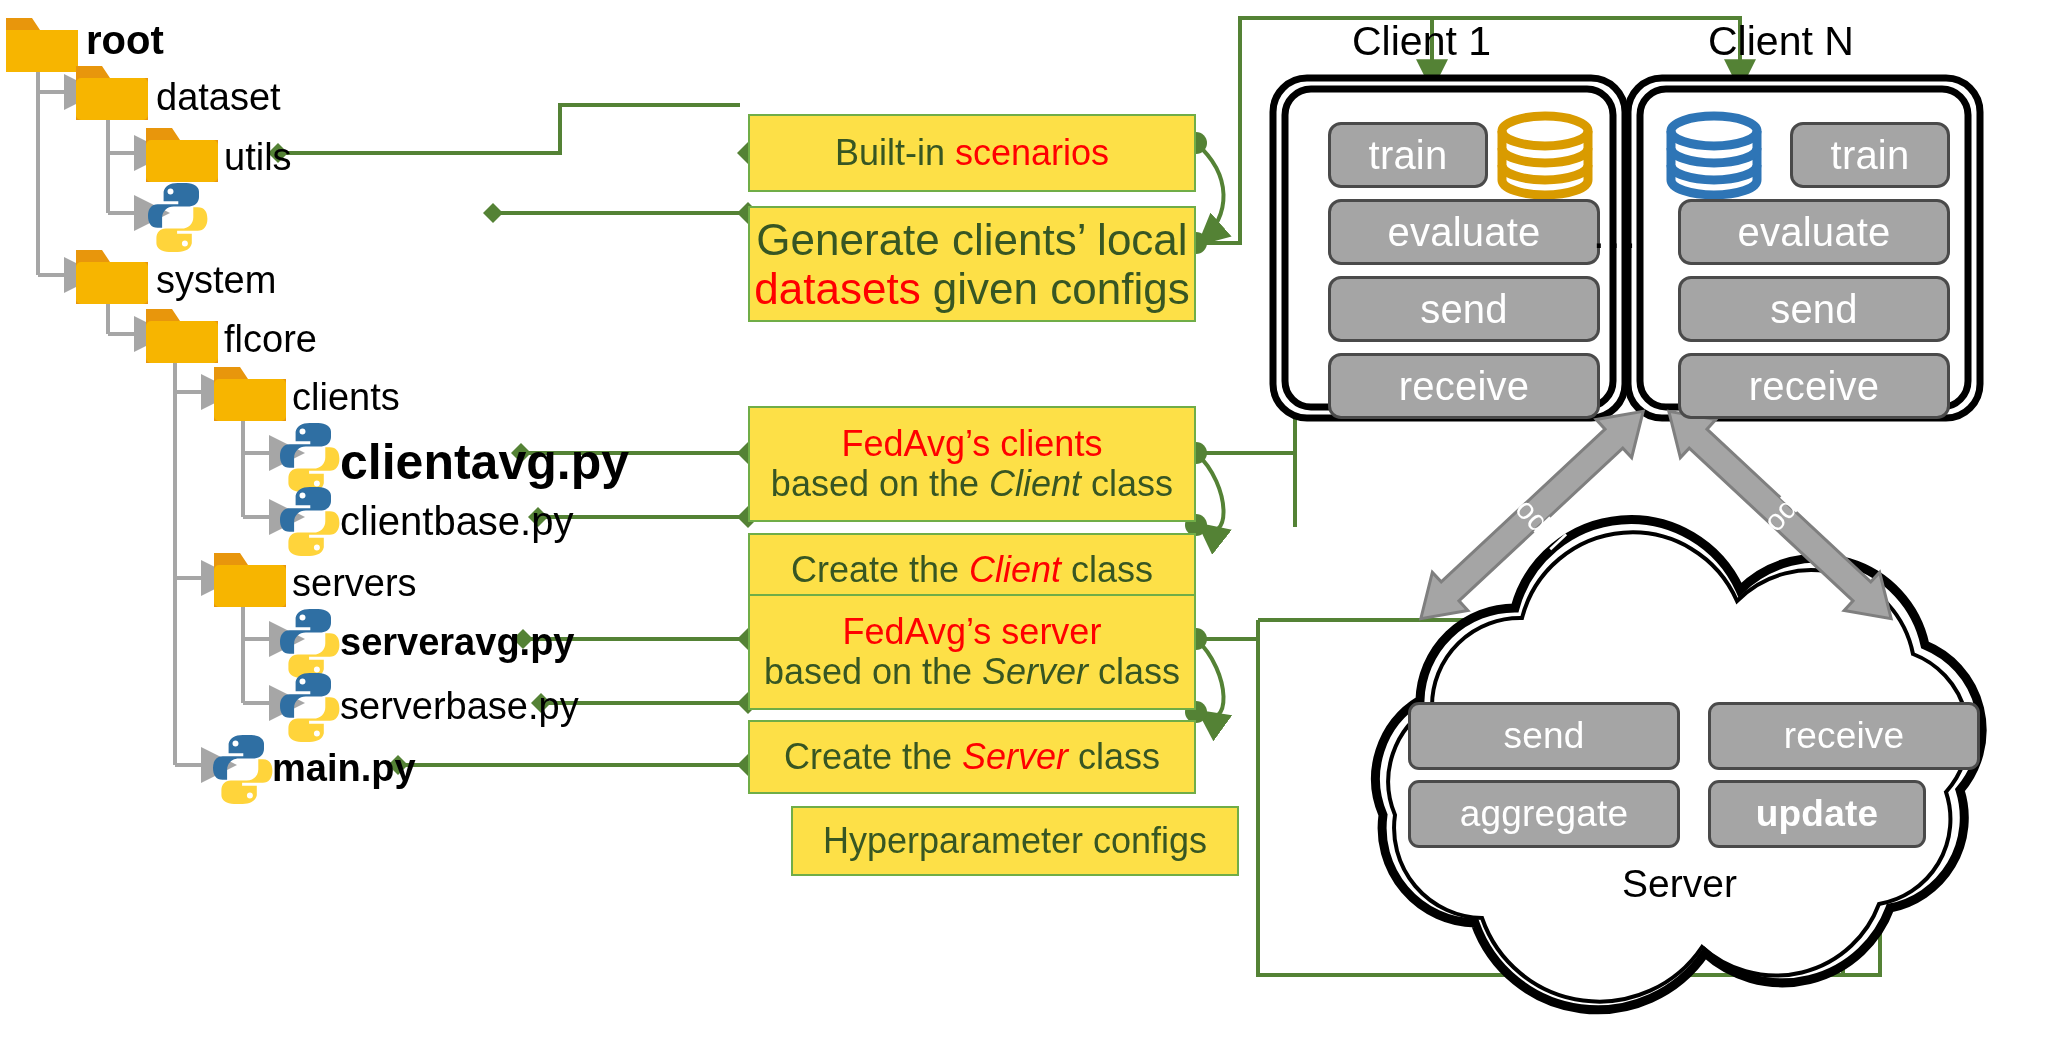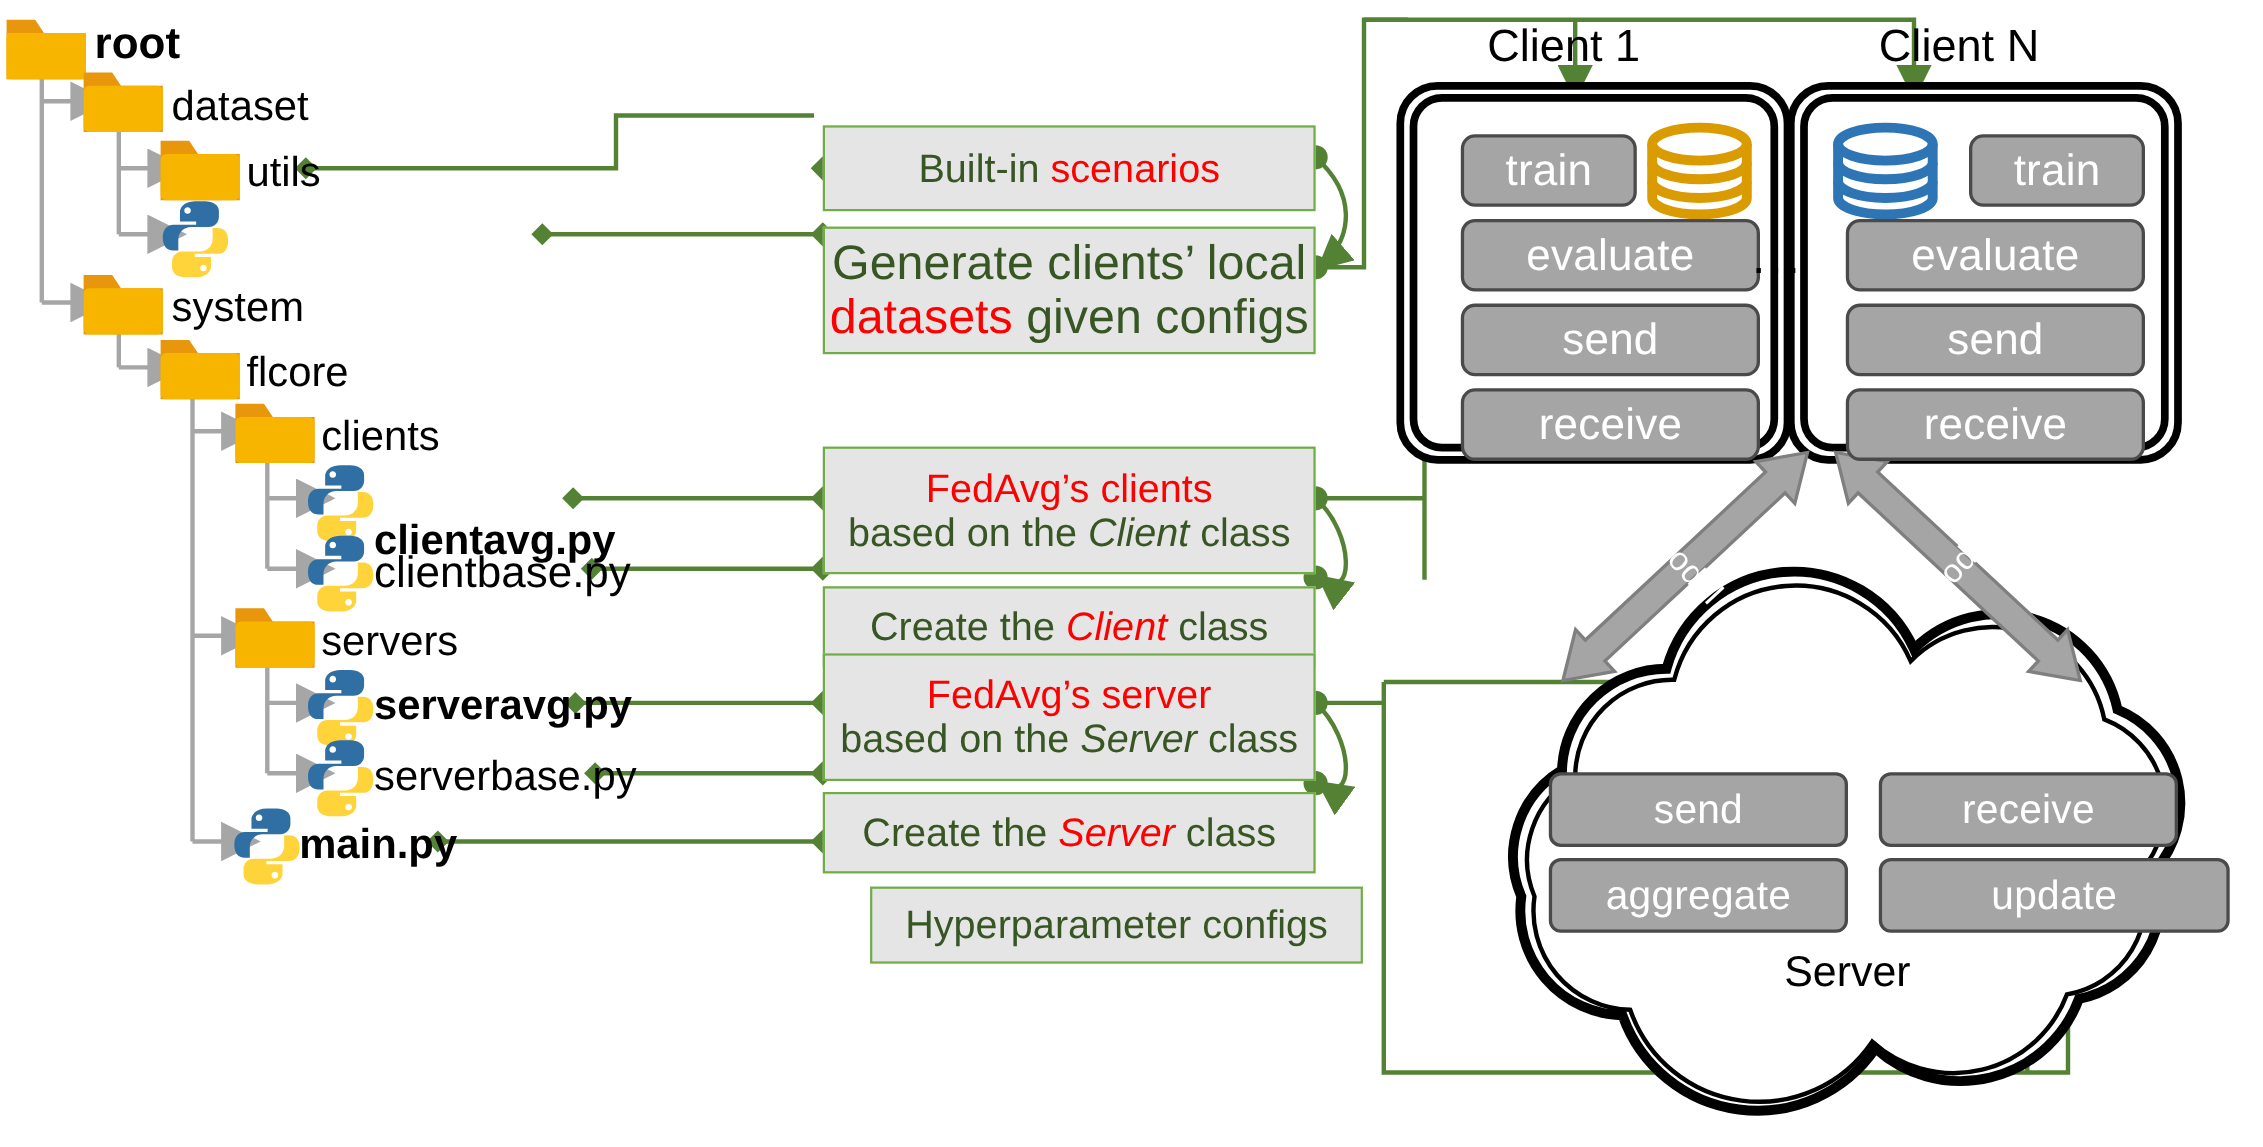--- a/index.html
+++ b/index.html
@@ -8,21 +8,21 @@
   #stage{position:absolute;left:0;top:0;width:2057px;height:1043px;}
   svg.layer{position:absolute;left:0;top:0;width:2057px;height:1043px;overflow:visible;}
   .abs{position:absolute;}
 
   
   .tree-label{position:absolute;white-space:nowrap;color:#000;line-height:1;}
   .tree-label.bold{font-weight:bold;}
 
   
   .callout{position:absolute;box-sizing:border-box;
-           background:#e5e5e5;border:2px solid #70ad47;
+           background:#fde047;border:2px solid #70ad47;
            display:flex;align-items:center;justify-content:center;
            text-align:center;color:#375623;line-height:1.12;}
   .callout .red{color:#ff0000;}
   .callout .it{font-style:italic;}
   .callout .red.it{color:#ff0000;font-style:italic;}
 
   
   .pill{position:absolute;box-sizing:border-box;background:#a5a5a5;
         border:3px solid #4a4a4a;border-radius:13px;color:#ffffff;
         display:flex;align-items:center;justify-content:center;
@@ -272,21 +272,21 @@
       <path d="M1671,165 a43,15 0 0 0 86,0"></path>
     </g>
   </svg>
 
   <div class="tree-label bold" style="left:86px;top:20px;font-size:40px;">root</div>
   <div class="tree-label" style="left:156px;top:78px;font-size:38px;">dataset</div>
   <div class="tree-label" style="left:224px;top:138px;font-size:38px;">utils</div>
   <div class="tree-label" style="left:156px;top:261px;font-size:38px;">system</div>
   <div class="tree-label" style="left:224px;top:320px;font-size:38px;">flcore</div>
   <div class="tree-label" style="left:292px;top:378px;font-size:38px;">clients</div>
-  <div class="tree-label bold" style="left:340px;top:437px;font-size:38px;margin-top:36px;">clientavg.py</div>
+  <div class="tree-label bold" style="left:340px;top:437px;font-size:50px;">clientavg.py</div>
   <div class="tree-label" style="left:340px;top:501px;font-size:40px;">clientbase.py</div>
   <div class="tree-label" style="left:292px;top:564px;font-size:38px;">servers</div>
   <div class="tree-label bold" style="left:340px;top:623px;font-size:38px;">serveravg.py</div>
   <div class="tree-label" style="left:340px;top:687px;font-size:38px;">serverbase.py</div>
   <div class="tree-label bold" style="left:272px;top:749px;font-size:38px;">main.py</div>
 
   <div class="callout" style="left:748px;top:114px;width:448px;height:78px;font-size:36px;">
       <div>
         <div><span>Built-in </span><span class="red">scenarios</span></div>
       </div>
@@ -335,21 +335,21 @@
 
   <div class="client-title" style="left:1708px;top:18px;">Client N</div>
   <div class="pill" style="left:1790px;top:122px;width:160px;height:66px;">train</div>
   <div class="pill" style="left:1678px;top:199px;width:272px;height:66px;">evaluate</div>
   <div class="pill" style="left:1678px;top:276px;width:272px;height:66px;">send</div>
   <div class="pill" style="left:1678px;top:353px;width:272px;height:66px;">receive</div>
 
   <div class="pill sm" style="left:1408px;top:702px;width:272px;height:68px;">send</div>
   <div class="pill sm" style="left:1708px;top:702px;width:272px;height:68px;">receive</div>
   <div class="pill sm" style="left:1408px;top:780px;width:272px;height:68px;">aggregate</div>
-  <div class="pill sm" style="left:1708px;top:780px;width:319px;height:68px;">update</div>
+  <div class="pill sm" style="left:1708px;top:780px;width:218px;height:68px;font-weight:bold;">update</div>
   <div class="server-title" style="left:1622px;top:862px;">Server</div>
 
   <div class="abs" style="left:1532px;top:515px;transform:translate(-50%,-50%) rotate(47deg);
                           color:#ffffff;font-size:30px;white-space:nowrap;">model</div>
   <div class="abs" style="left:1780px;top:515px;transform:translate(-50%,-50%) rotate(-47deg);
                           color:#ffffff;font-size:30px;white-space:nowrap;">model</div>
 
 </div>
 
 </body></html>

